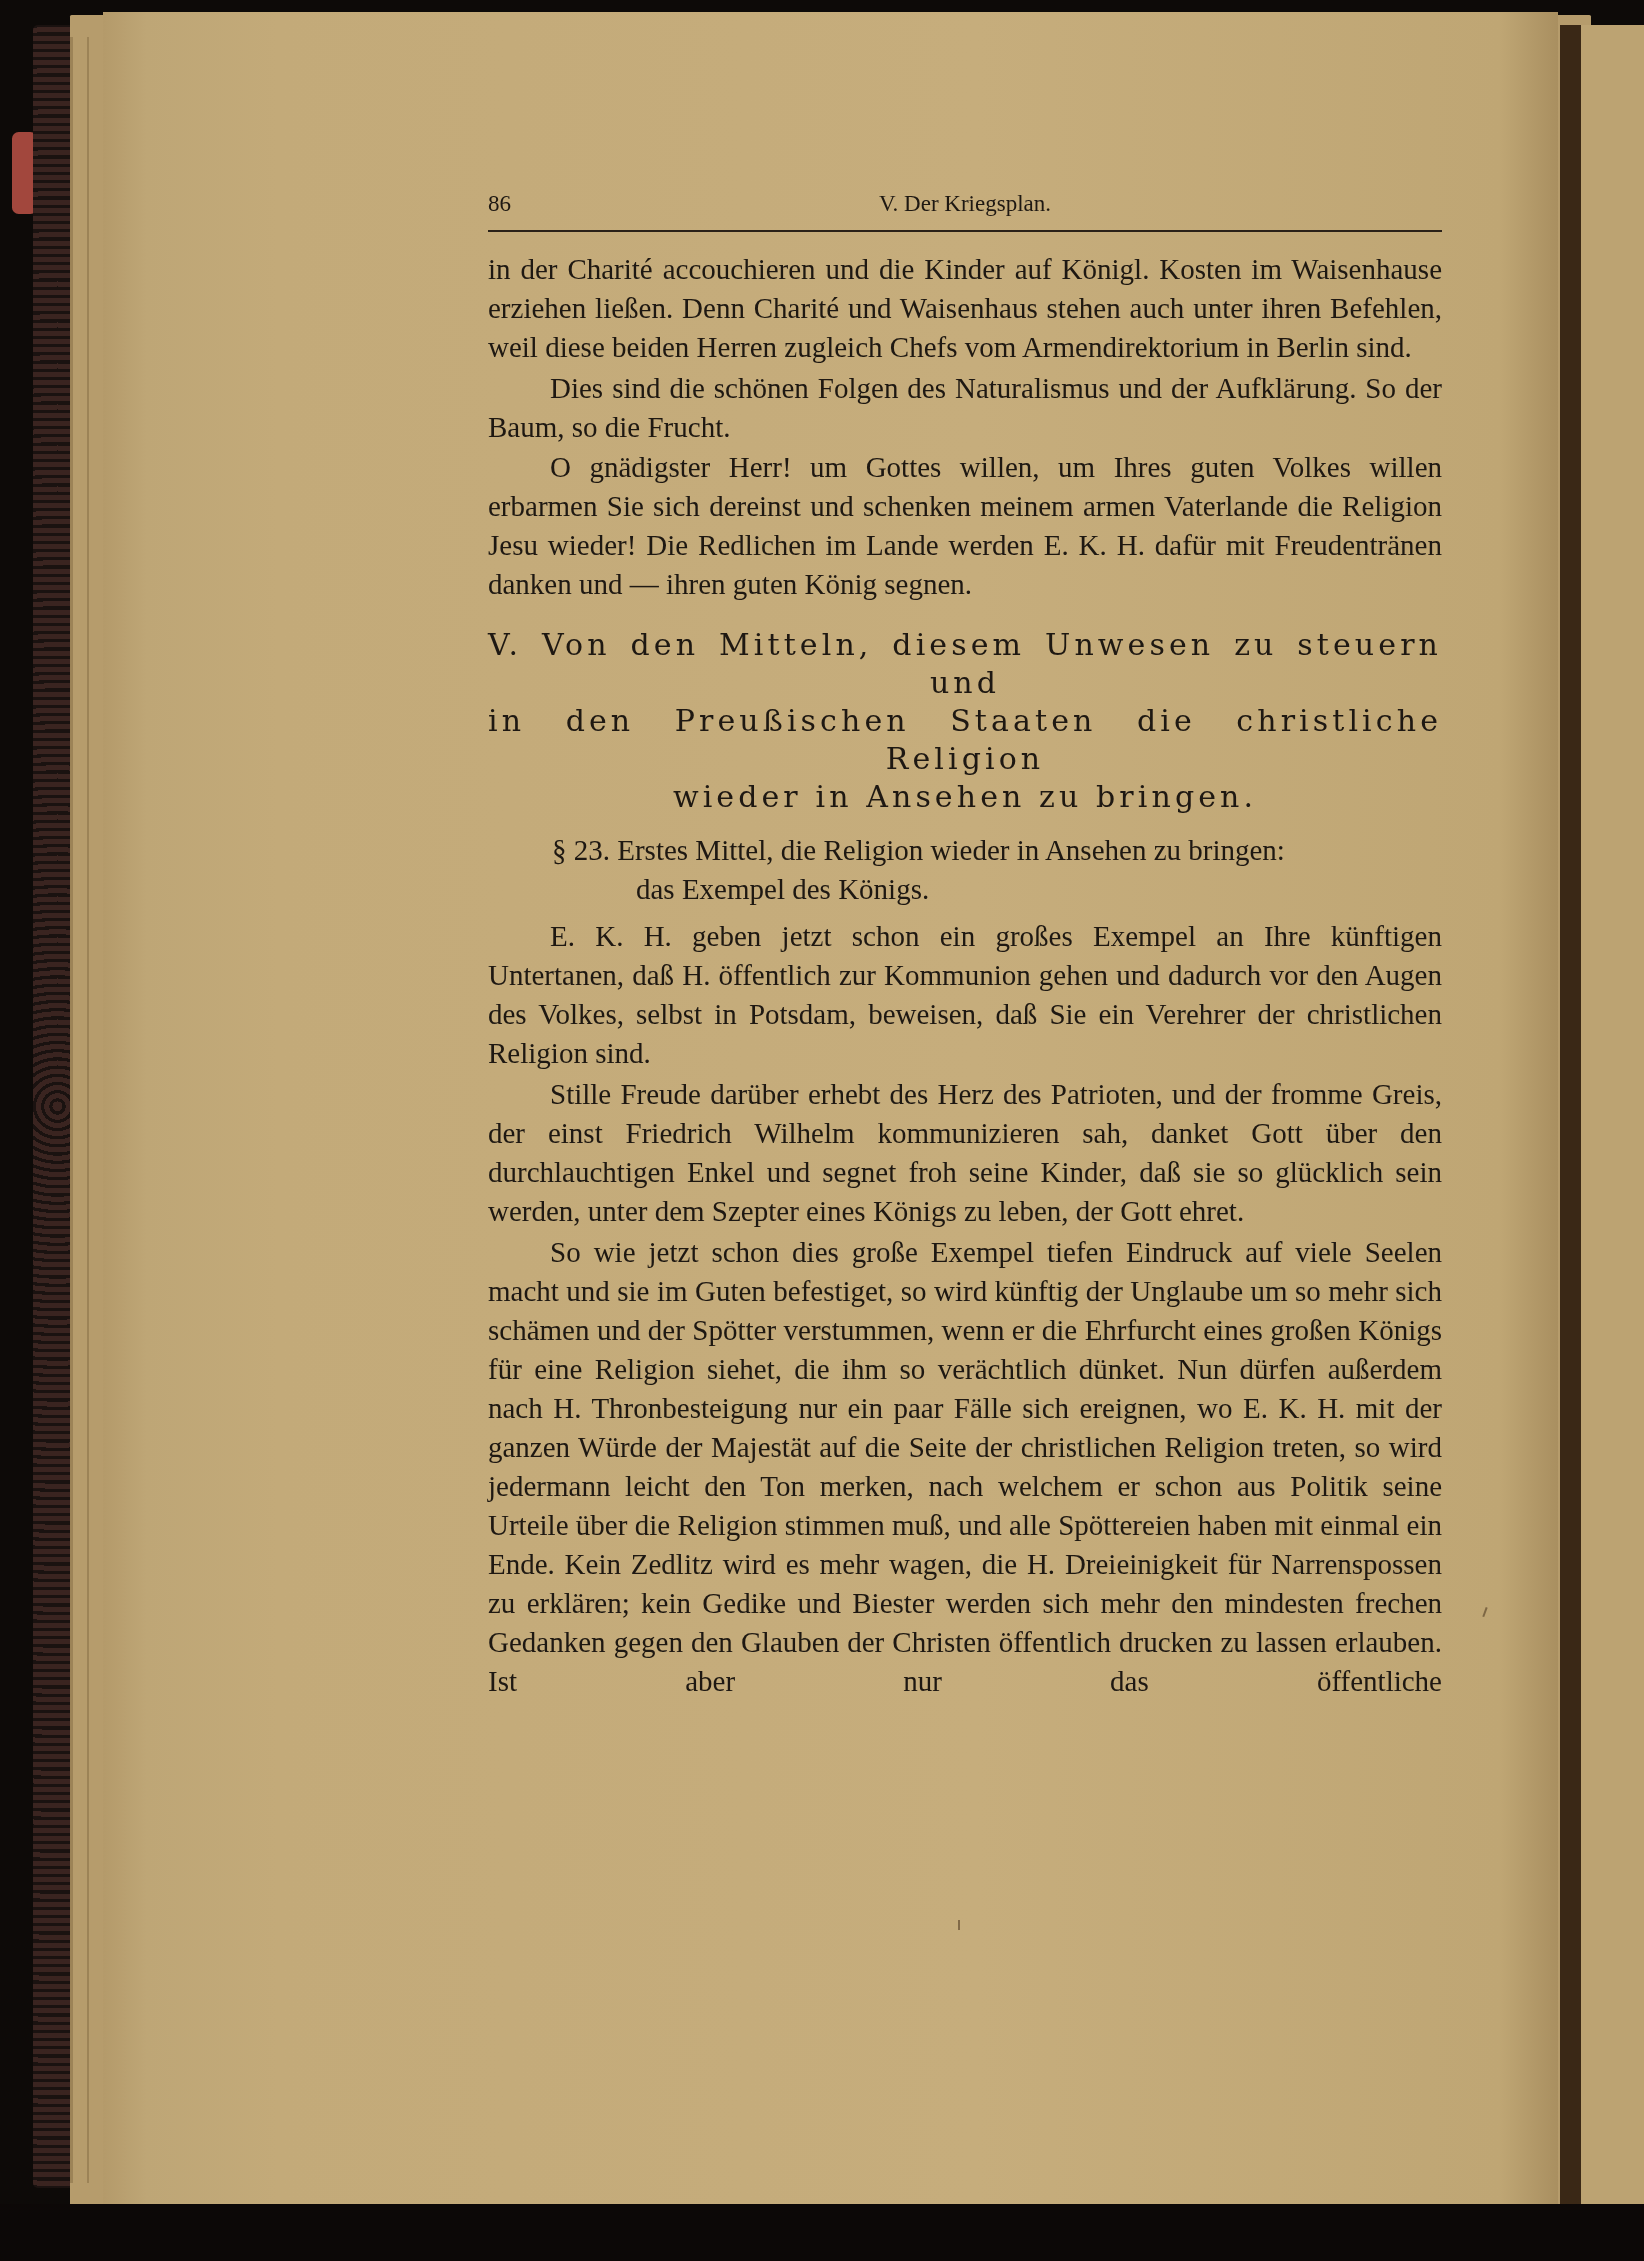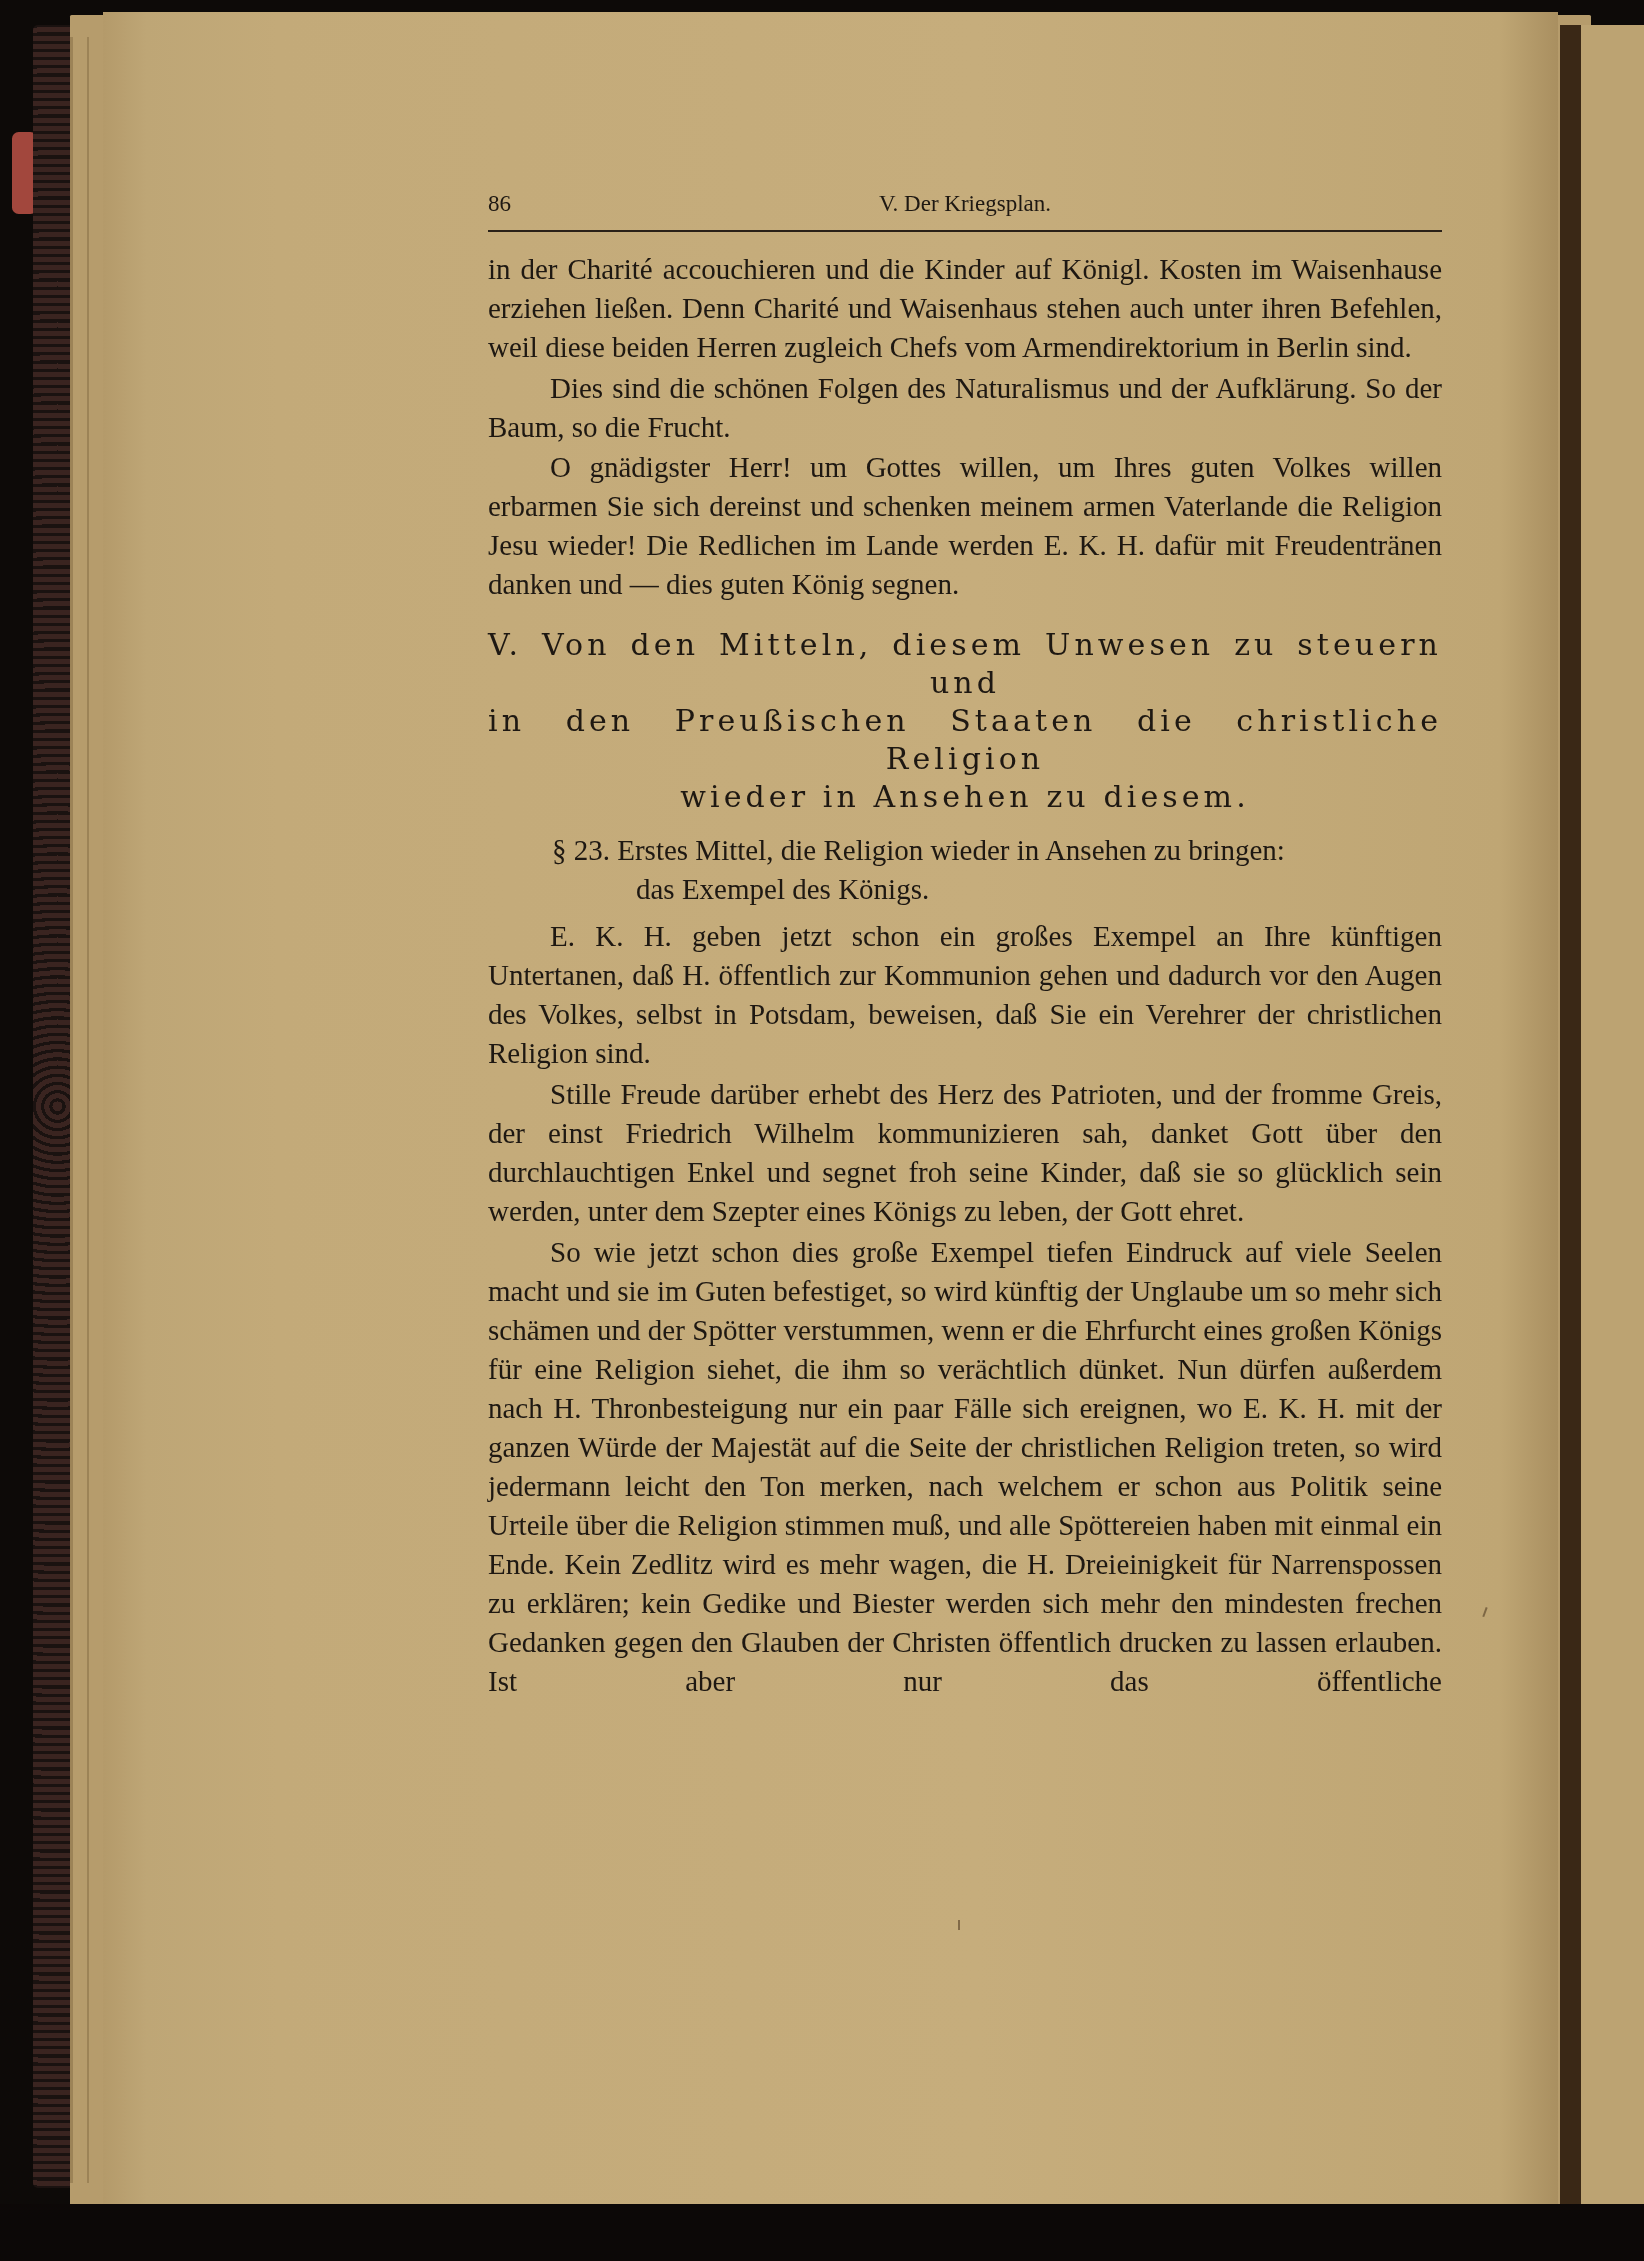--- a/index.html
+++ b/index.html
@@ -96,26 +96,26 @@
   <div class="running-head">
     <span class="page-number">86</span>
     <span class="chapter-title">V. Der Kriegsplan.</span>
   </div>
   <div class="head-rule"></div>
 
   <p>in der Charité accouchieren und die Kinder auf Königl. Kosten im Waisenhause erziehen ließen. Denn Charité und Waisenhaus stehen auch unter ihren Befehlen, weil diese beiden Herren zugleich Chefs vom Armendirektorium in Berlin sind.</p>
   <div class="para-gap"></div>
   <p class="indent">Dies sind die schönen Folgen des Naturalismus und der Aufklärung. So der Baum, so die Frucht.</p>
   <div class="para-gap"></div>
-  <p class="indent">O gnädigster Herr! um Gottes willen, um Ihres guten Volkes willen erbarmen Sie sich dereinst und schenken meinem armen Vaterlande die Religion Jesu wieder! Die Redlichen im Lande werden E. K. H. dafür mit Freudentränen danken und — dies guten König segnen.</p>
+  <p class="indent">O gnädigster Herr! um Gottes willen, um Ihres guten Volkes willen erbarmen Sie sich dereinst und schenken meinem armen Vaterlande die Religion Jesu wieder! Die Redlichen im Lande werden E. K. H. dafür mit Freudentränen danken und — ihren guten König segnen.</p>
 
   <div class="section-heading">
     <span>V. Von den Mitteln, diesem Unwesen zu steuern und</span>
     <span>in den Preußischen Staaten die christliche Religion</span>
-    <span class="line-last">wieder in Ansehen zu diesem.</span>
+    <span class="line-last">wieder in Ansehen zu bringen.</span>
   </div>
 
   <div class="para-heading">
     <span>§ 23.</span>
     <span>Erstes Mittel, die Religion wieder in Ansehen zu bringen:</span>
     <span class="second">das Exempel des Königs.</span>
   </div>
 
   <div style="height:8.2px"></div>
   <p class="indent">E. K. H. geben jetzt schon ein großes Exempel an Ihre künftigen Untertanen, daß H. öffentlich zur Kommunion gehen und dadurch vor den Augen des Volkes, selbst in Potsdam, beweisen, daß Sie ein Verehrer der christlichen Religion sind.</p>

